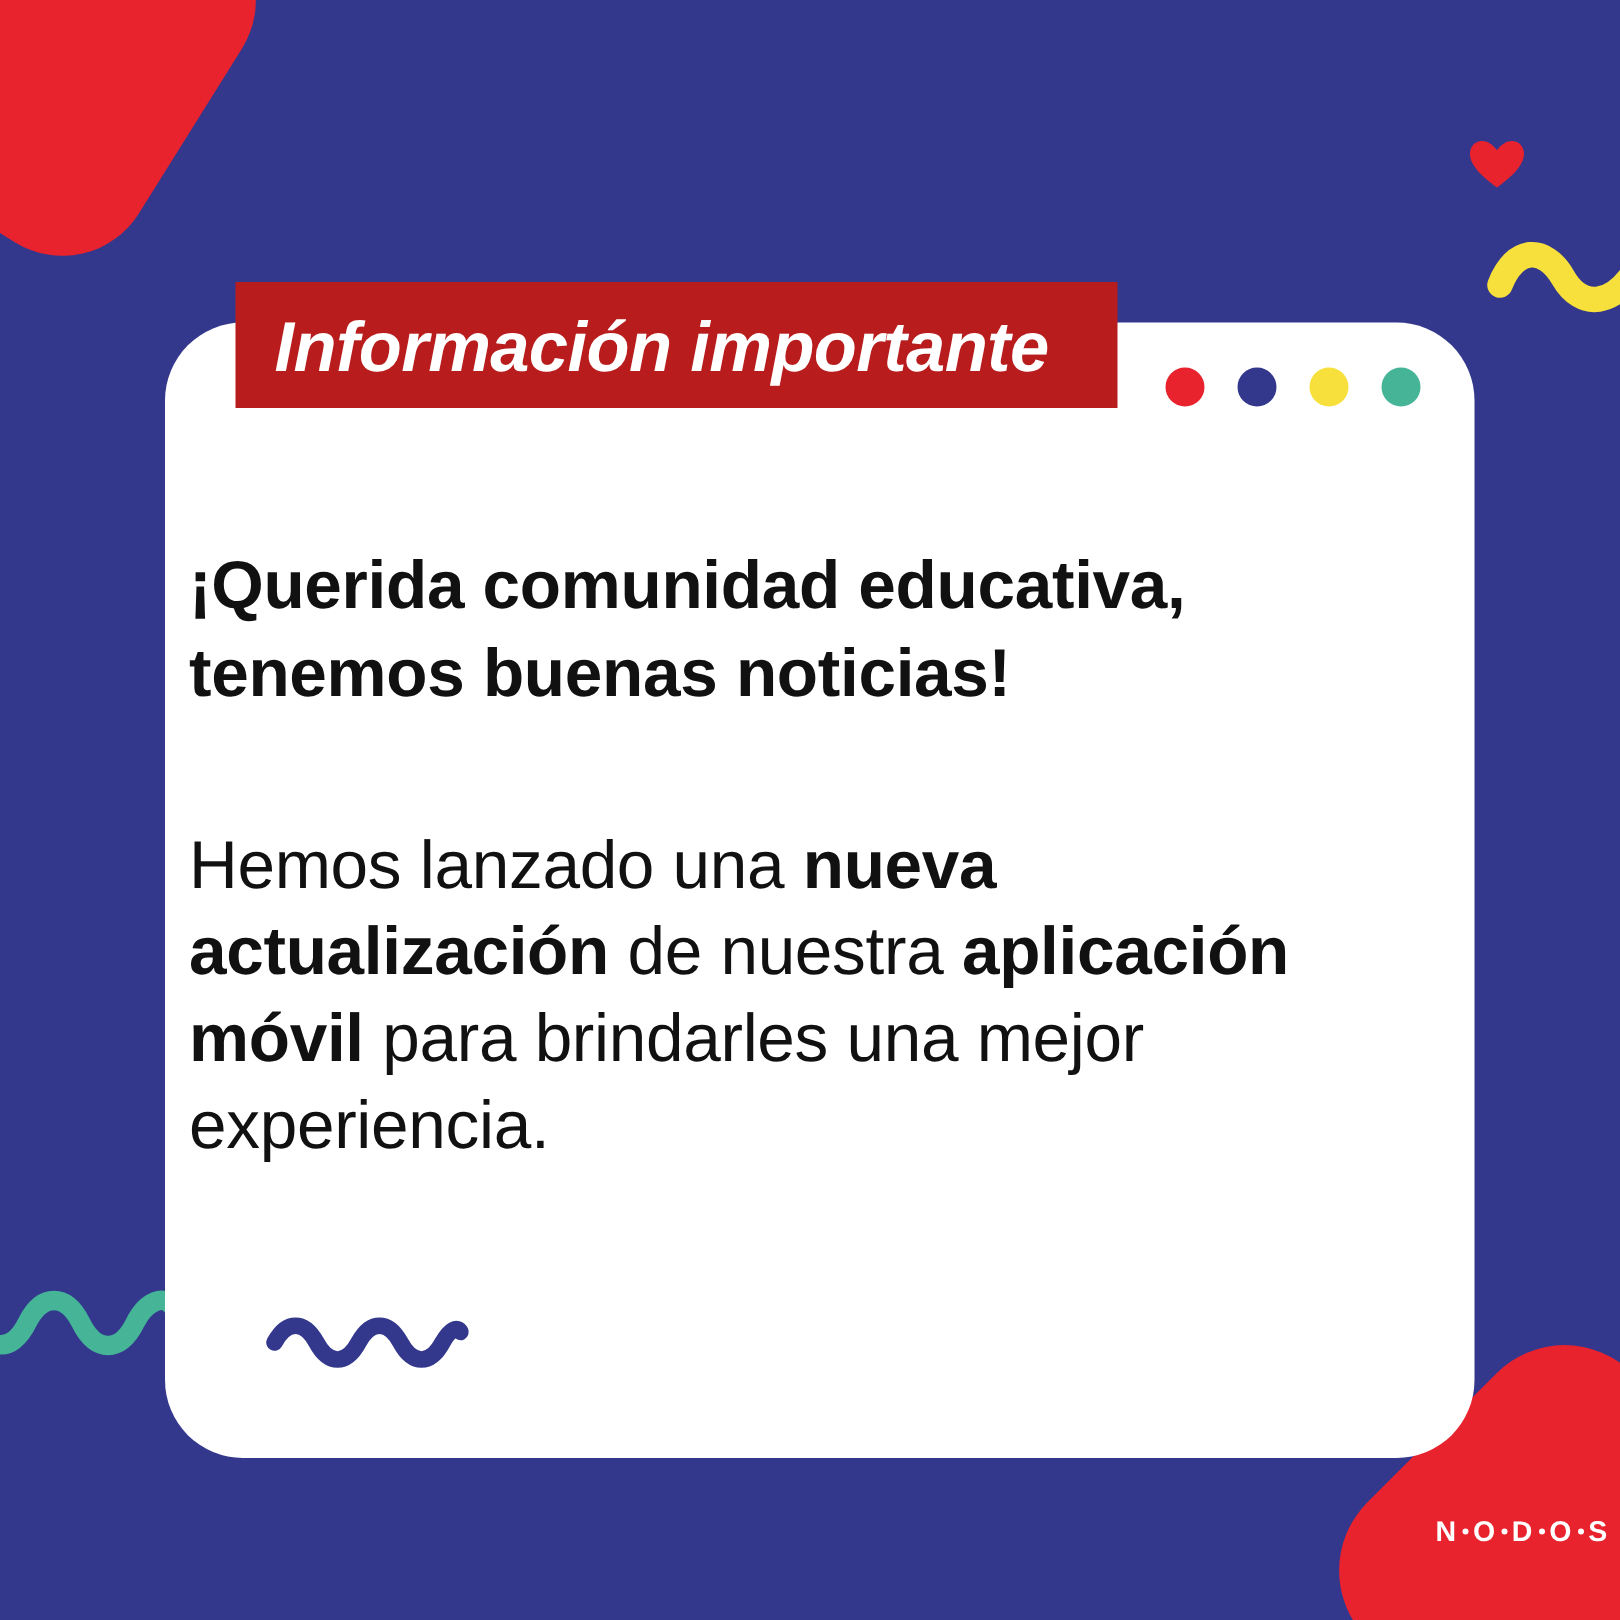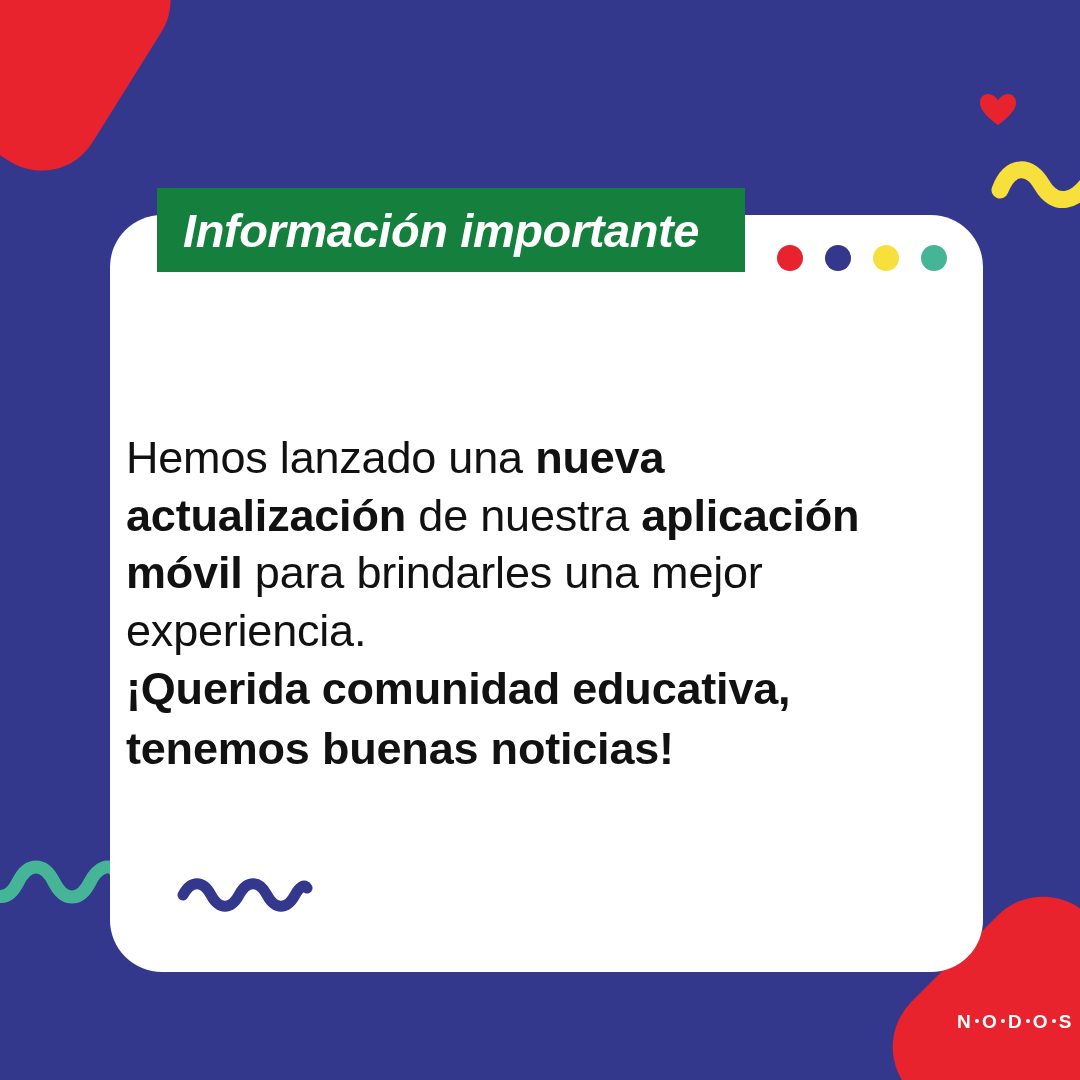--- a/index.html
+++ b/index.html
@@ -64,21 +64,21 @@
     border-radius: 52px;
   }
 
   
   #banner {
     position: absolute;
     left: 157px;
     top: 188px;
     width: 588px;
     height: 84px;
-    background: #15803d;
+    background: #b91c1c;
     display: flex;
     align-items: center;
     box-sizing: border-box;
     padding: 0 26px;
   }
   #banner-title {
     color: #FFFFFF;
     font-size: 47px;
     font-weight: bold;
     font-style: italic;
@@ -184,22 +184,22 @@
   </div>
 
   <div id="window-dots">
     <span class="w-dot" style="background: rgb(232, 35, 46);"></span>
     <span class="w-dot" style="background: rgb(51, 56, 140);"></span>
     <span class="w-dot" style="background: rgb(247, 224, 60);"></span>
     <span class="w-dot" style="background: rgb(70, 181, 151);"></span>
   </div>
 
   <div id="card-body">
+    <p id="headline">¡Querida comunidad educativa, tenemos buenas noticias!</p>
     <p id="paragraph"><span>Hemos lanzado una </span><b>nueva actualización</b><span> de nuestra </span><b>aplicación móvil</b><span> para brindarles una mejor experiencia.</span></p>
-    <p id="headline">¡Querida comunidad educativa, tenemos buenas noticias!</p>
   </div>
 
   <svg id="squiggle-navy" class="deco-svg" width="136" height="34" viewBox="0 0 136 34">
     <path d="M6 17 C 14 2, 26 2, 34 17 C 42 32, 54 32, 62 17 C 70 2, 82 2, 90 17 C 98 32, 110 32, 118 17 C 123 8, 128 6, 130 10" fill="none" stroke="#33388C" stroke-width="11" stroke-linecap="round"></path>
   </svg>
 
   <div id="logo">
       <span>N</span>
       <span class="sep"></span>
       <span>O</span>

